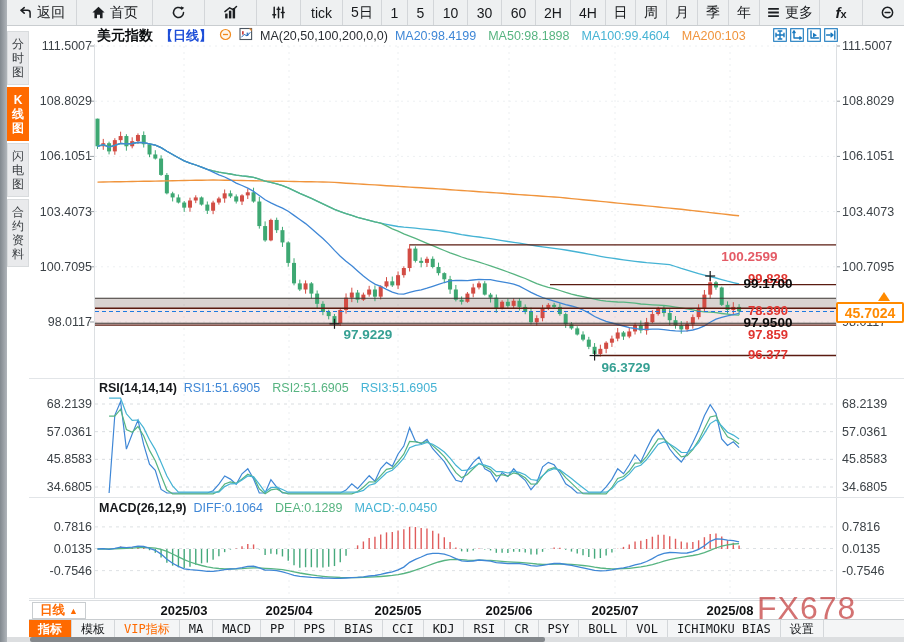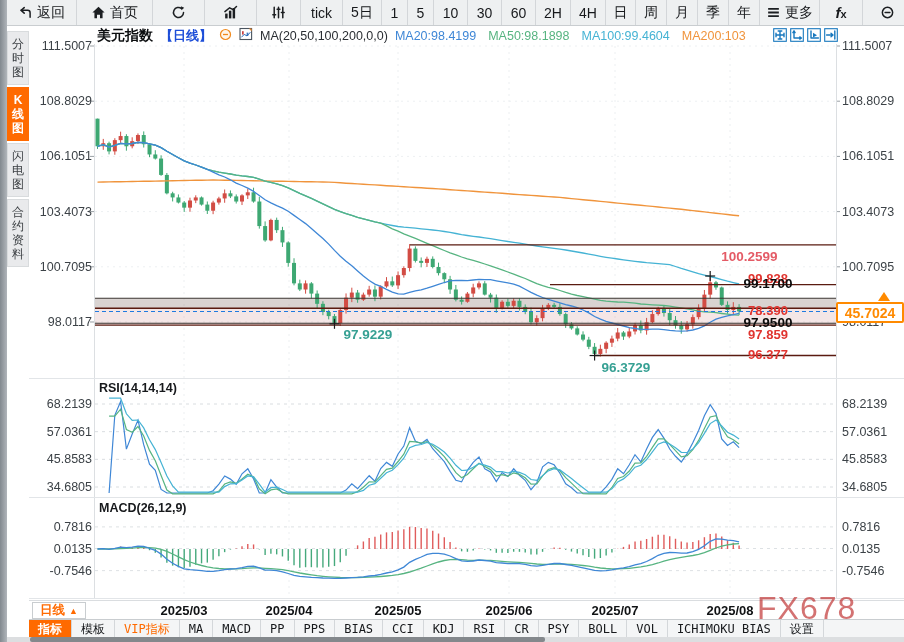--- a/index.html
+++ b/index.html
@@ -642,23 +642,33 @@
         <path fill="#1878be" d="M6 4.8 L10 7.2 L6 9.4 Z"></path>
       </svg></span>
     <span><svg width="14" height="14" viewBox="0 0 14 14">
         <rect fill="none" stroke="#1878be" stroke-width="1.1" x="0.7" y="0.7" width="12.6" height="12.6"></rect>
         <path fill="none" stroke="#1878be" stroke-width="1.4" stroke-linecap="round" stroke-linejoin="round" d="M10.8 3 V11 M2.6 7 H9 M9 7 L7 5.2 M9 7 L7 8.8"></path>
       </svg></span>
   </div>
 
 <div id="rsi-header" class="hline">
   <span class="pane-title">RSI(14,14,14)</span>
+  <span id="rsi-values" style="display:flex;gap:12px;">
+      <span class="mval" style="color: rgb(63, 135, 214);">RSI1:51.6905</span>
+      <span class="mval" style="color: rgb(87, 180, 129);">RSI2:51.6905</span>
+      <span class="mval" style="color: rgb(69, 179, 212);">RSI3:51.6905</span>
+    </span>
 </div>
 <div id="macd-header" class="hline">
   <span class="pane-title">MACD(26,12,9)</span>
+  <span id="macd-values" style="display:flex;gap:12px;">
+      <span class="mval" style="color: rgb(63, 135, 214);">DIFF:0.1064</span>
+      <span class="mval" style="color: rgb(87, 180, 129);">DEA:0.1289</span>
+      <span class="mval" style="color: rgb(69, 179, 212);">MACD:-0.0450</span>
+    </span>
 </div>
 
 <div id="axis-layer">
     <div class="axlab left" style="top: 46px;">111.5007</div>
     <div class="axlab right" style="top: 46px;">111.5007</div>
     <div class="axlab left" style="top: 101.2px;">108.8029</div>
     <div class="axlab right" style="top: 101.2px;">108.8029</div>
     <div class="axlab left" style="top: 156.399px;">106.1051</div>
     <div class="axlab right" style="top: 156.399px;">106.1051</div>
     <div class="axlab left" style="top: 211.599px;">103.4073</div>

